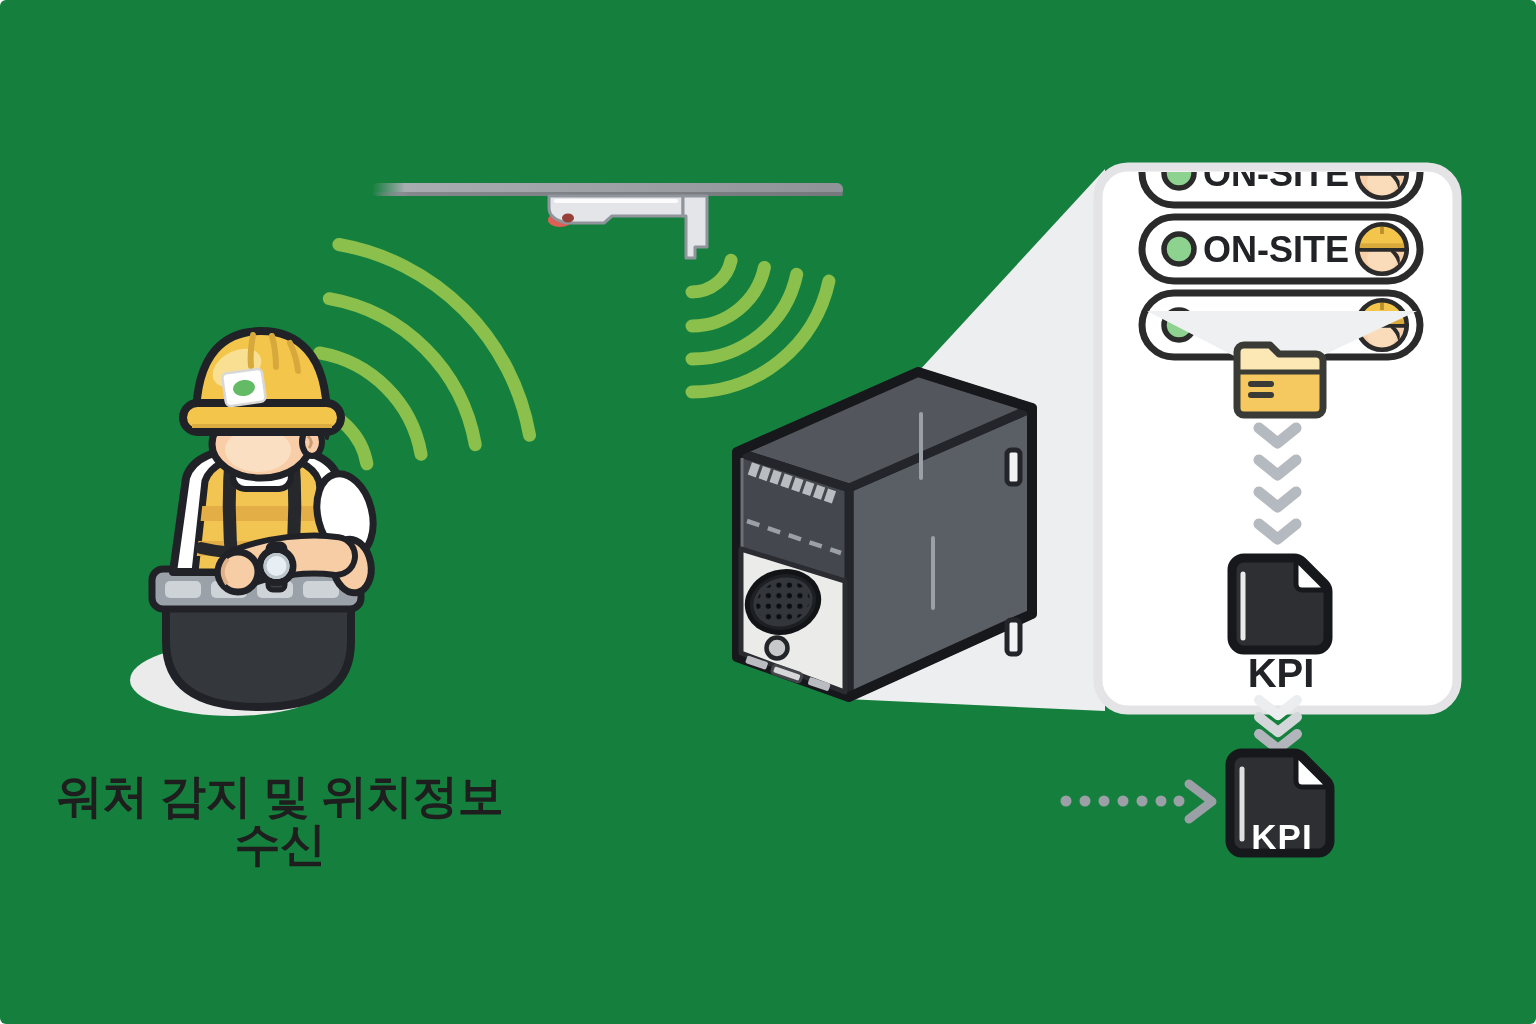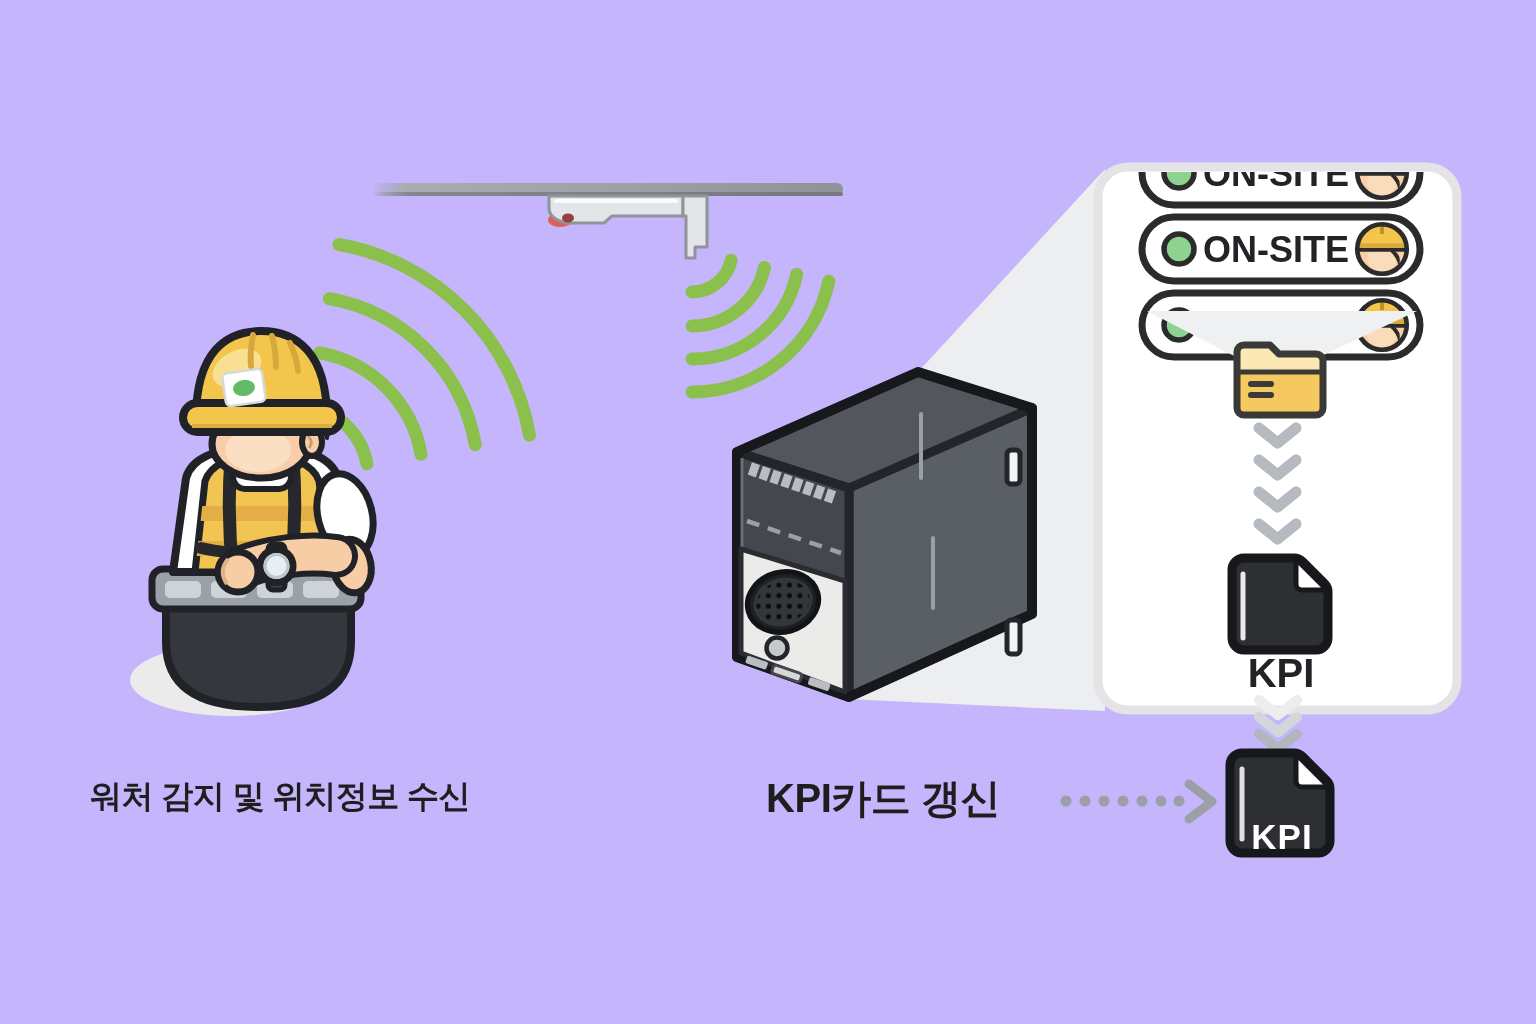--- a/index.html
+++ b/index.html
@@ -1,26 +1,27 @@
 <!DOCTYPE html>
 <html><head>
 <meta charset="utf-8">
 <style>
   html,body{margin:0;padding:0;background:#ffffff;}
   #stage{
-    position:relative;width:1536px;height:1024px;background:#c4b5fd;overflow:hidden;
+    position:relative;width:1536px;height:1024px;background:#15803d;overflow:hidden;
     font-family:"Liberation Sans","DejaVu Sans",sans-serif;
+    border-radius:6px;
   }
   #scene{position:absolute;left:0;top:0;width:1536px;height:1024px;}
   .caption{
     position:absolute;color:#1e1e1e;font-weight:800;text-align:center;
     font-family:"Liberation Sans","DejaVu Sans",sans-serif;
     letter-spacing:-0.5px;
   }
-  #caption-left{left:28px;top:772px;width:504px;font-size:32px;line-height:48px;}
+  #caption-left{left:28px;top:772px;width:504px;font-size:46px;line-height:48px;}
   #caption-center{left:700px;top:773px;width:366px;font-size:40px;line-height:50px;}
   svg text.pill-status{font-family:"Liberation Sans","DejaVu Sans",sans-serif;font-weight:800;fill:#222326;}
   svg text.kpi-dark{font-family:"Liberation Sans","DejaVu Sans",sans-serif;font-weight:800;fill:#222326;}
   svg text.kpi-light{font-family:"Liberation Sans","DejaVu Sans",sans-serif;font-weight:800;fill:#ffffff;}
 </style>
 </head>
 <body>
 
 <div id="stage">
 
@@ -248,16 +249,15 @@
   <g>
     <path d="M1242,753 h52 a12,12 0 0 1 8.5,3.5 l24,24 a12,12 0 0 1 3.5,8.5 v52 a12,12 0 0 1 -12,12 h-76 a12,12 0 0 1 -12,-12 v-76 a12,12 0 0 1 12,-12 Z" fill="#2e2f33" stroke="#17181b" stroke-width="9" stroke-linejoin="round"></path>
     <path d="M1296,754 L1329,787 H1302 a6,6 0 0 1 -6,-6 Z" fill="#ffffff" stroke="#17181b" stroke-width="5" stroke-linejoin="round"></path>
     <path d="M1242,769 v70" stroke="#ffffff" stroke-width="5" stroke-linecap="round" opacity="0.85"></path>
     <text class="kpi-light" x="1282" y="849" font-size="35" text-anchor="middle" letter-spacing="1">KPI</text>
   </g>
 </svg>
 
 <div id="caption-left" class="caption">워처 감지 및 위치정보 수신</div>
 <div id="caption-center" class="caption">
-  <div>KPI카드 갱신</div>
 </div>
 
 </div>
 
 </body></html>

